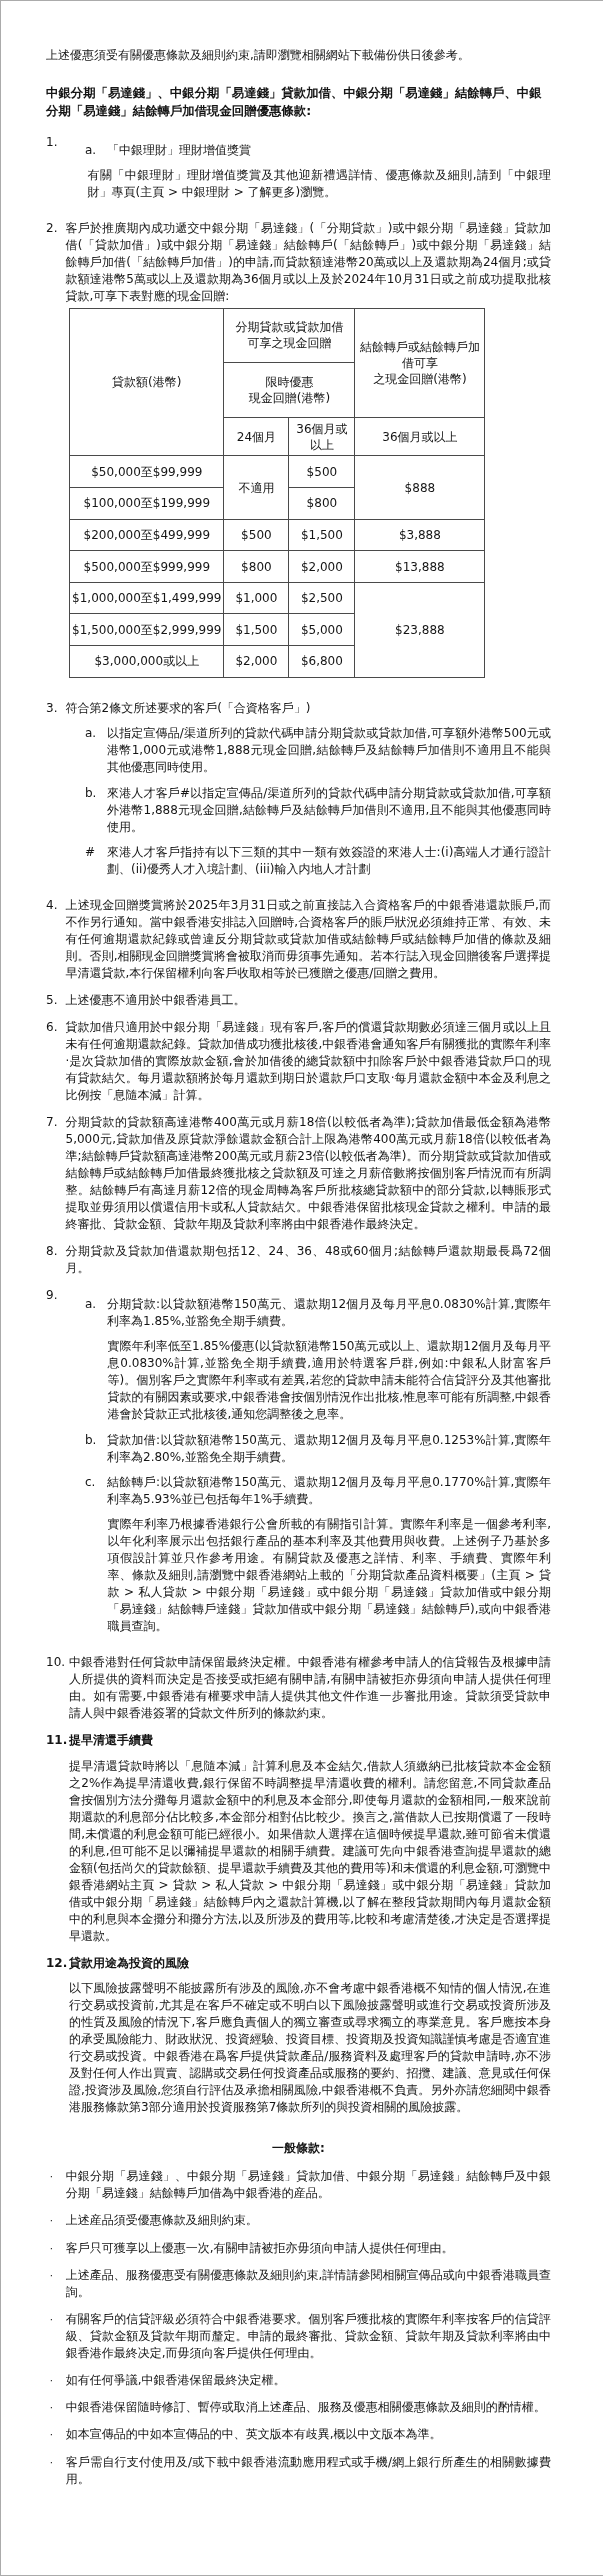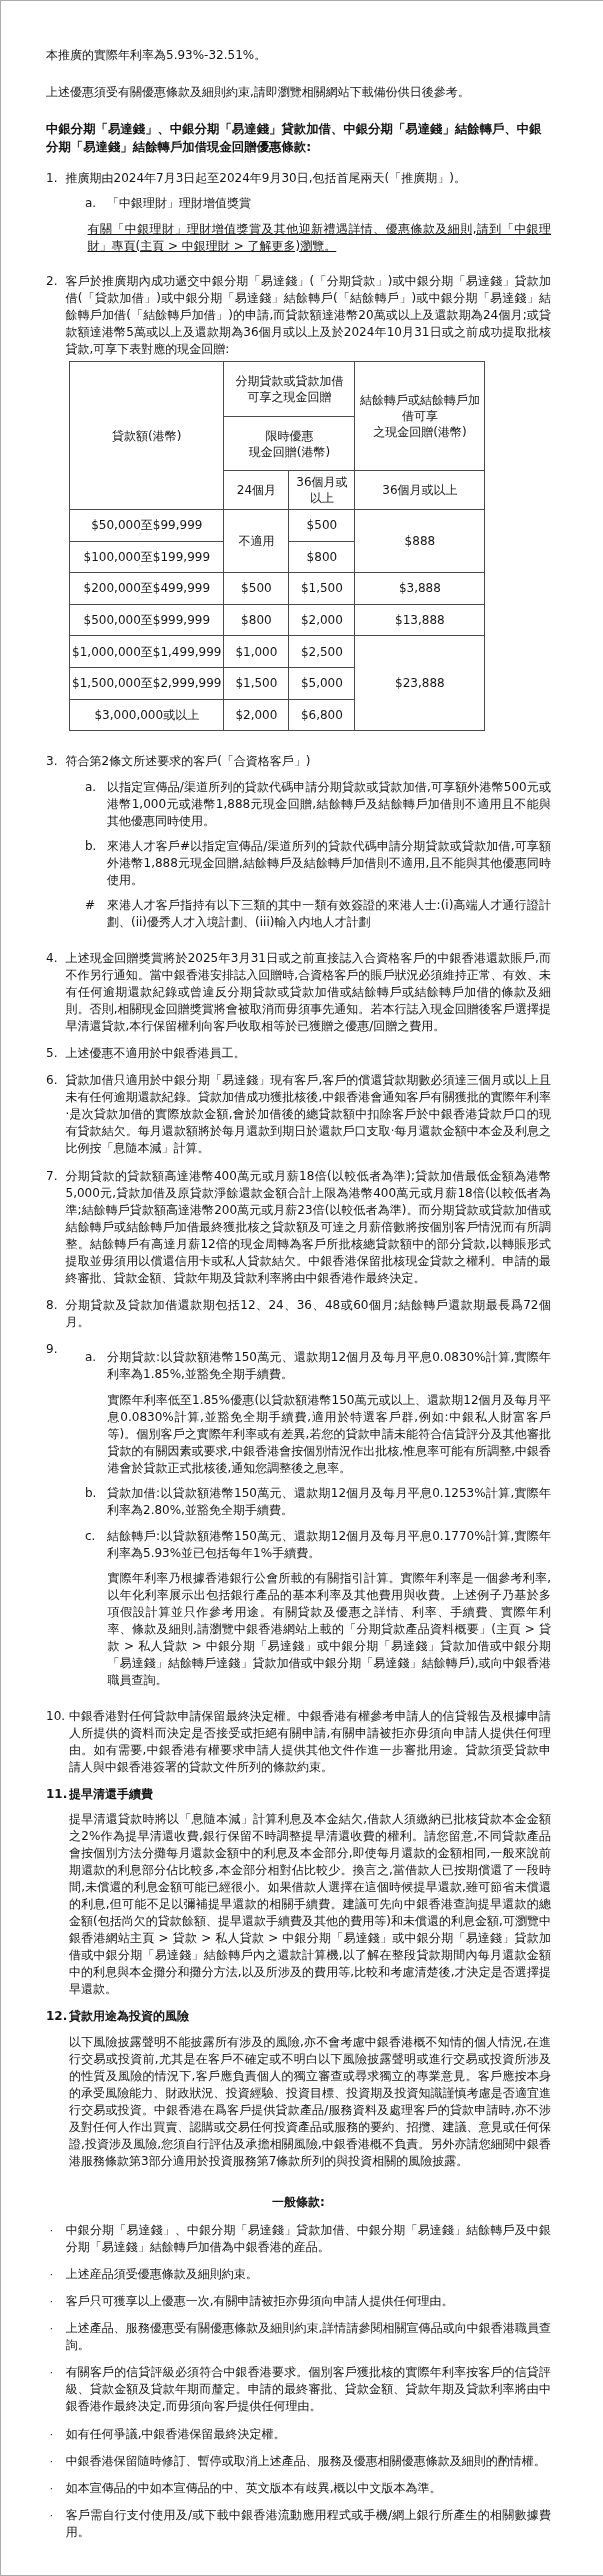--- a/index.html
+++ b/index.html
@@ -41,34 +41,32 @@
   .general-title{font-weight:bold;margin:24px 0 11px 0;text-align:center;}
   .bullet-item{display:flex;margin:0 0 10.2px 3.7px;}
   .bullet-item > .dot{flex:0 0 16px;font-size:10.2px;}
   .bullet-item > .body{flex:1;}
 </style>
 </head>
 <body>
 
 <div class="page">
 
-  <p class="intro-para">本推廣的實際年利率為5.93%-32.51%。</p>
   <p class="intro-para">上述優惠須受有關優惠條款及細則約束,請即瀏覽相關網站下載備份供日後參考。</p>
 
   <div class="doc-title">中銀分期「易達錢」、中銀分期「易達錢」貸款加借、中銀分期「易達錢」結餘轉戶、中銀分期「易達錢」結餘轉戶加借現金回贈優惠條款:</div>
 
   <div class="item">
     <span class="num">1.</span>
     <div class="body">
-      <div>推廣期由2024年7月3日起至2024年9月30日,包括首尾兩天(「推廣期」)。</div>
       <div class="sub-item">
         <span class="num">a.</span>
         <div class="body">「中銀理財」理財增值獎賞</div>
       </div>
-      <div class="sub-para" style="margin-left:22px;text-decoration:underline;">有關「中銀理財」理財增值獎賞及其他迎新禮遇詳情、優惠條款及細則,請到「中銀理財」專頁(主頁 &gt; 中銀理財 &gt; 了解更多)瀏覽。</div>
+      <div class="sub-para" style="margin-left:22px;">有關「中銀理財」理財增值獎賞及其他迎新禮遇詳情、優惠條款及細則,請到「中銀理財」專頁(主頁 &gt; 中銀理財 &gt; 了解更多)瀏覽。</div>
     </div>
   </div>
 
   <div class="item">
     <span class="num">2.</span>
     <div class="body">
       <div>客戶於推廣期內成功遞交中銀分期「易達錢」(「分期貸款」)或中銀分期「易達錢」貸款加借(「貸款加借」)或中銀分期「易達錢」結餘轉戶(「結餘轉戶」)或中銀分期「易達錢」結餘轉戶加借(「結餘轉戶加借」)的申請,而貸款額達港幣20萬或以上及還款期為24個月;或貸款額達港幣5萬或以上及還款期為36個月或以上及於2024年10月31日或之前成功提取批核貸款,可享下表對應的現金回贈:</div>
       <table class="rebate-table">
         <colgroup>
             <col style="width:130px">

